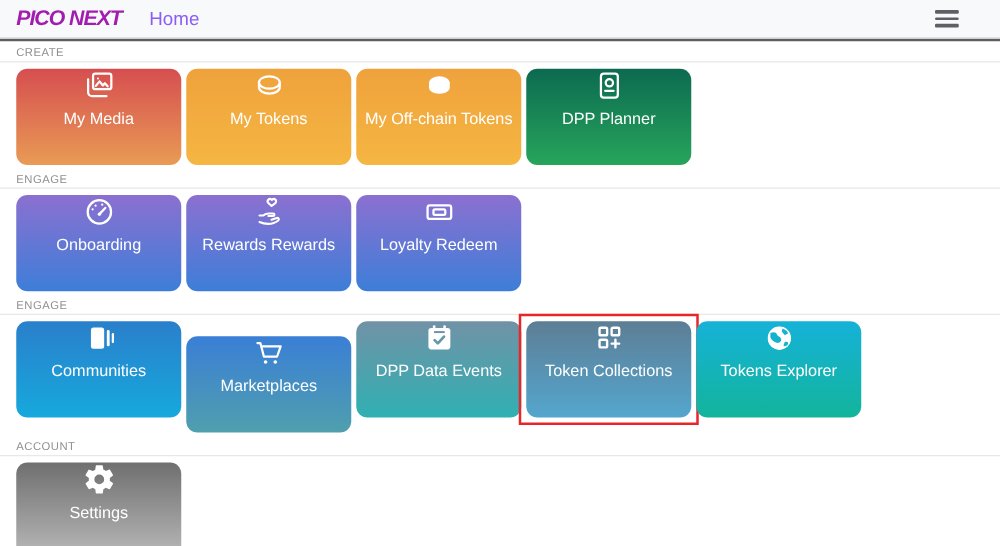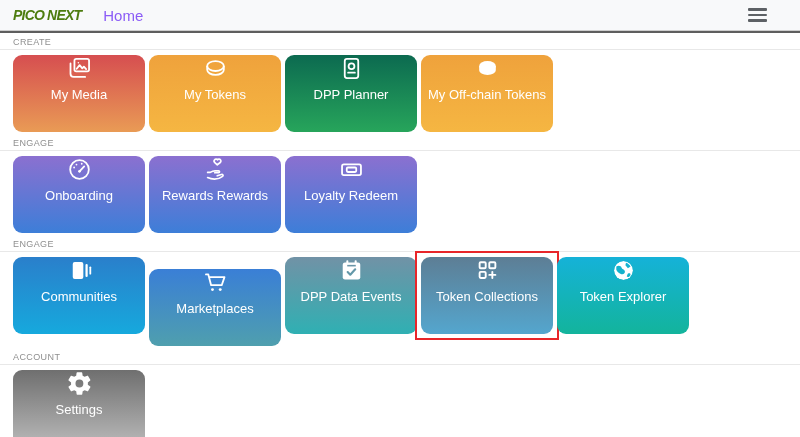--- a/index.html
+++ b/index.html
@@ -2,21 +2,21 @@
 <html><head>
 <meta charset="utf-8">
 <style>
   * { margin:0; padding:0; box-sizing:border-box; }
   html,body { width:800px; height:437px; overflow:hidden; background:#fff;
               font-family:"Liberation Sans", sans-serif; }
   
   .navbar { height:31px; background:#f8f9fa; display:flex; align-items:center;
             padding:0 13px; border-bottom:1px solid #cdcdcd;
             box-shadow:0 2px 0 0 #5e5e5e; position:relative; z-index:5;}
-  .logo { font-size:14px; font-weight:800; font-style:italic; color:#4d7c0f;
+  .logo { font-size:17px; font-weight:800; font-style:italic; color:#a21caf;
           letter-spacing:-0.8px; white-space:pre; }
   .navtitle { margin-left:22px; font-size:15px; color:#8b5cf6; }
   .hamburger { margin-left:auto; margin-right:20px; display:flex; flex-direction:column;
                gap:3px; cursor:pointer; padding:3px 0;}
   .hamburger span { display:block; width:19px; height:2.5px; background:#5d6165; border-radius:1px;}
   
   .section-label { margin:6px 13px 2px 13px; font-size:9px; color:#8f8f8f;
                    letter-spacing:0.4px; line-height:10px; }
   .divider { height:1px; background:#e8e8e8; }
   .cards { display:flex; gap:4px; margin:5px 13px 0 13px; }
@@ -58,38 +58,38 @@
     </div>
     <div class="card" style="background: linear-gradient(rgb(239, 162, 60), rgb(245, 182, 66));">
       <span class="icon">
         <svg width="27" height="27" viewBox="0 0 24 24" fill="none" stroke="#fff" stroke-width="1.6">
           <ellipse cx="12" cy="9.8" rx="7.4" ry="4.4"></ellipse>
           <path d="M4.6 9.8v3.4c0 2.5 3.3 4.4 7.4 4.4s7.4-1.9 7.4-4.4V9.8"></path>
         </svg>
       </span>
       <span class="lbl">My Tokens</span>
     </div>
+    <div class="card" style="background: linear-gradient(rgb(239, 162, 60), rgb(245, 182, 66));">
+      <span class="icon">
+        <svg width="27" height="27" viewBox="0 0 24 24" fill="#fff">
+          <path d="M4.6 9.8v3.6c0 2.5 3.3 4.4 7.4 4.4s7.4-1.9 7.4-4.4V9.8z"></path>
+          <ellipse cx="12" cy="9.8" rx="7.4" ry="4.4"></ellipse>
+        </svg>
+      </span>
+      <span class="lbl">My Off-chain Tokens</span>
+    </div>
     <div class="card" style="background: linear-gradient(rgb(12, 106, 80), rgb(39, 165, 91));">
       <span class="icon">
         <svg width="27" height="27" viewBox="0 0 24 24" fill="none" stroke="#fff" stroke-width="1.6" stroke-linecap="round">
           <rect x="6" y="3.5" width="12" height="17" rx="2"></rect>
           <circle cx="12" cy="10" r="2.6"></circle>
           <path d="M9 15.7h6"></path>
         </svg>
       </span>
       <span class="lbl">DPP Planner</span>
-    </div>
-    <div class="card" style="background: linear-gradient(rgb(239, 162, 60), rgb(245, 182, 66));">
-      <span class="icon">
-        <svg width="27" height="27" viewBox="0 0 24 24" fill="#fff">
-          <path d="M4.6 9.8v3.6c0 2.5 3.3 4.4 7.4 4.4s7.4-1.9 7.4-4.4V9.8z"></path>
-          <ellipse cx="12" cy="9.8" rx="7.4" ry="4.4"></ellipse>
-        </svg>
-      </span>
-      <span class="lbl">My Off-chain Tokens</span>
     </div>
   </div>
 </div>
 
 <div>
   <div class="section-label">ENGAGE</div>
   <div class="divider"></div>
   <div class="cards">
     <div class="card" style="background: linear-gradient(rgb(139, 112, 208), rgb(61, 126, 216));">
       <span class="icon">
@@ -181,21 +181,21 @@
         <svg width="27" height="27" viewBox="0 0 24 24">
           <mask id="mglobe">
             <circle cx="12" cy="12" r="8.4" fill="white"></circle>
             <path d="M5.6 8.4c2.2-1.1 4.2-.5 4.7 1.1.4 1.4 2.4 1.4 2.9 2.9.5 1.6-1.1 3.4-3 2.9-2-.5-3.9-2.1-4.6-4z" fill="black"></path>
             <path d="M14.2 5.2c1.7.5 3.2 1.7 4.1 3.3l-2.4 1.4-2.2-2.6z" fill="black"></path>
             <path d="M15.8 14.8c1.6-.6 2.8-.1 2.3 1.4-.5 1.5-2.7 2.1-3.2 1z" fill="black"></path>
           </mask>
           <circle cx="12" cy="12" r="8.4" fill="#fff" mask="url(#mglobe)"></circle>
         </svg>
       </span>
-      <span class="lbl">Token Explorer</span>
+      <span class="lbl">Tokens Explorer</span>
     </div>
   </div>
 </div>
 
 <div>
   <div class="section-label">ACCOUNT</div>
   <div class="divider"></div>
   <div class="cards">
     <div class="card" style="background: linear-gradient(rgb(111, 111, 111), rgb(186, 186, 186));">
       <span class="icon">

